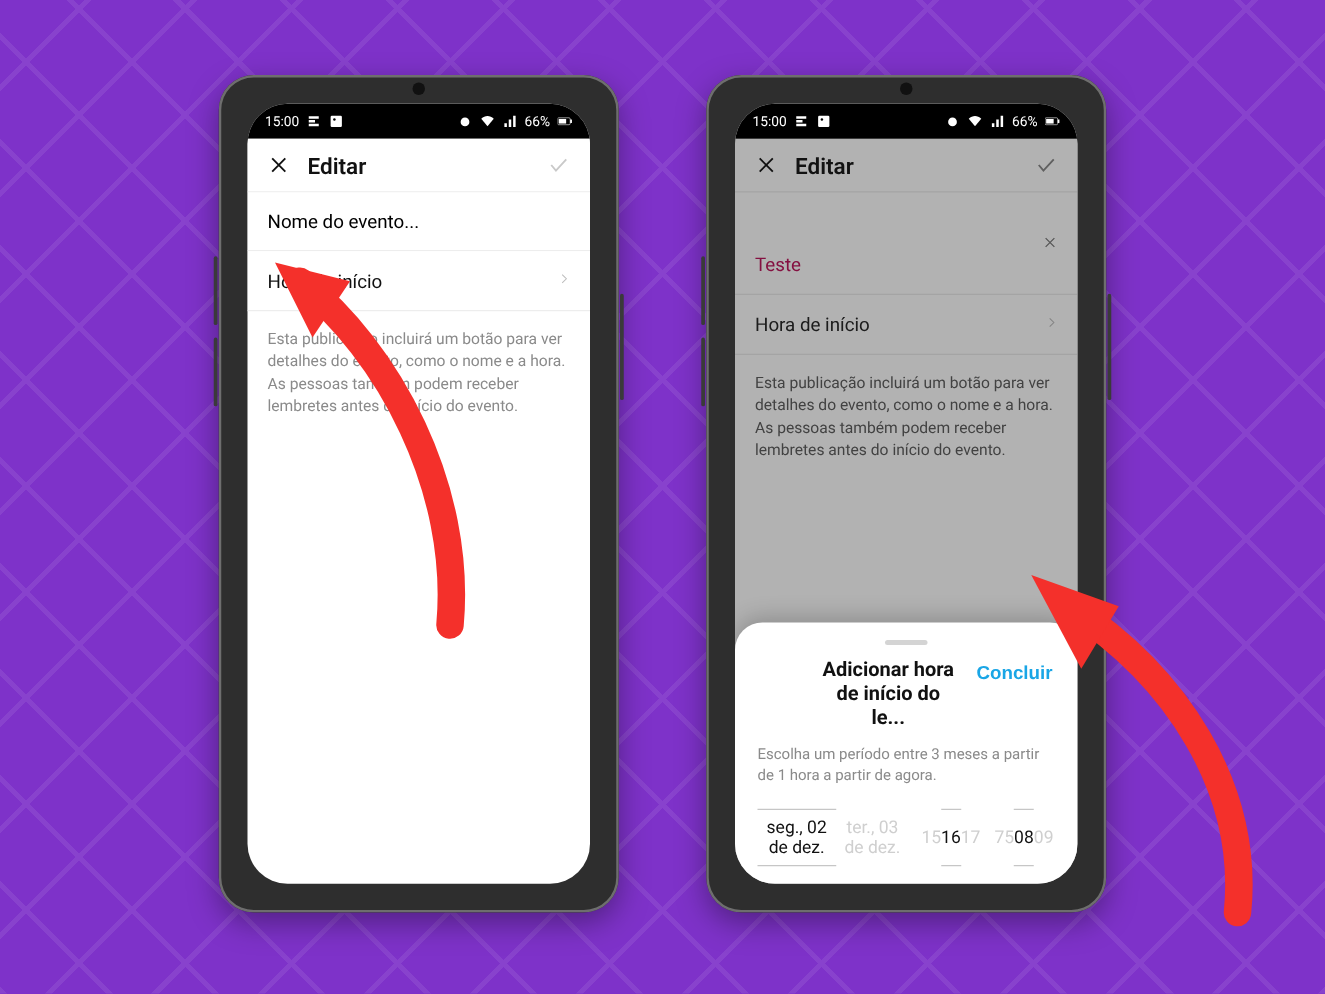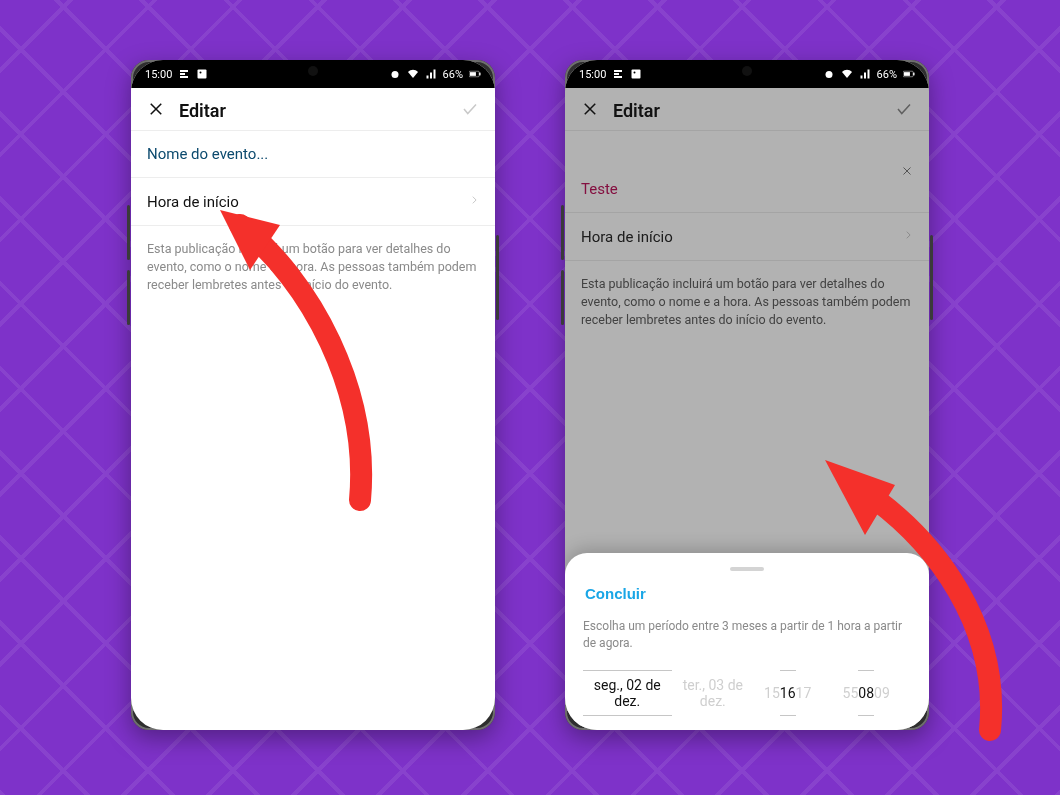--- a/index.html
+++ b/index.html
@@ -26,25 +26,25 @@
     position: absolute;
     top: 60px;
     left: 0;
     right: 0;
     display: flex;
     justify-content: center;
     gap: 70px;
   }
 
   .phone {
-    width: 364px;
+    width: 320px;
     height: 670px;
     background: #2e2e2e;
-    border-radius: 18px;
-    padding: 0;
+    border-radius: 28px;
+    padding: 23px;
     position: relative;
     box-shadow: 0 0 0 2px #6e6e6e inset, 0 8px 24px rgba(0,0,0,.35);
   }
   .phone .side-btn {
     position: absolute;
     background: #3a3a3a;
     width: 3px;
     border-radius: 2px;
   }
   .phone .side-btn.left1 { left: -4px; top: 145px; height: 55px; }
@@ -116,21 +116,21 @@
   .field-row {
     display: flex;
     align-items: center;
     justify-content: space-between;
     padding: 14px 16px;
     border-bottom: 1px solid #ededed;
     background: #fff;
   }
   .dim .field-row { background: transparent; border-color: rgba(0,0,0,.08); }
   .field-row .placeholder {
-    color: #0c4a6e;
+    color: #000000;
     font-size: 15px;
   }
   .field-row .label {
     color: #111;
     font-size: 15px;
   }
   .dim .field-row .label, .dim .field-row .placeholder { color:#2a2a2a; }
   .field-row .value {
     color: #be185d;
     font-size: 15px;
@@ -384,37 +384,41 @@
         </div>
 
         <div class="body-copy">Esta publicação incluirá um botão para ver detalhes do evento, como o nome e a hora. As pessoas também podem receber lembretes antes do início do evento.</div>
       </div>
 
       <div class="dim-bg" style="top:28px;"></div>
 
       <div class="sheet">
         <div class="grab"></div>
         <div class="sheet-header">
+          <div class="sheet-title">
+            <div class="t1">Adicionar hora</div>
+            <div class="t2">de início do le...</div>
+          </div>
           <button class="done-btn">Concluir</button>
         </div>
         <div class="sheet-sub">Escolha um período entre 3 meses a partir de 1 hora a partir de agora.</div>
 
         <div class="picker">
           <div class="picker-col">
             <div class="prow faded"></div>
             <div class="prow sel">seg., 02 de dez.</div>
             <div class="prow faded">ter., 03 de dez.</div>
           </div>
           <div class="picker-col">
             <div class="prow faded">15</div>
             <div class="prow sel">16</div>
             <div class="prow faded">17</div>
           </div>
           <div class="picker-col">
-            <div class="prow faded">55</div>
+            <div class="prow faded">75</div>
             <div class="prow sel">08</div>
             <div class="prow faded">09</div>
           </div>
         </div>
       </div>
     </div>
   </div>
 
 </div>
 

